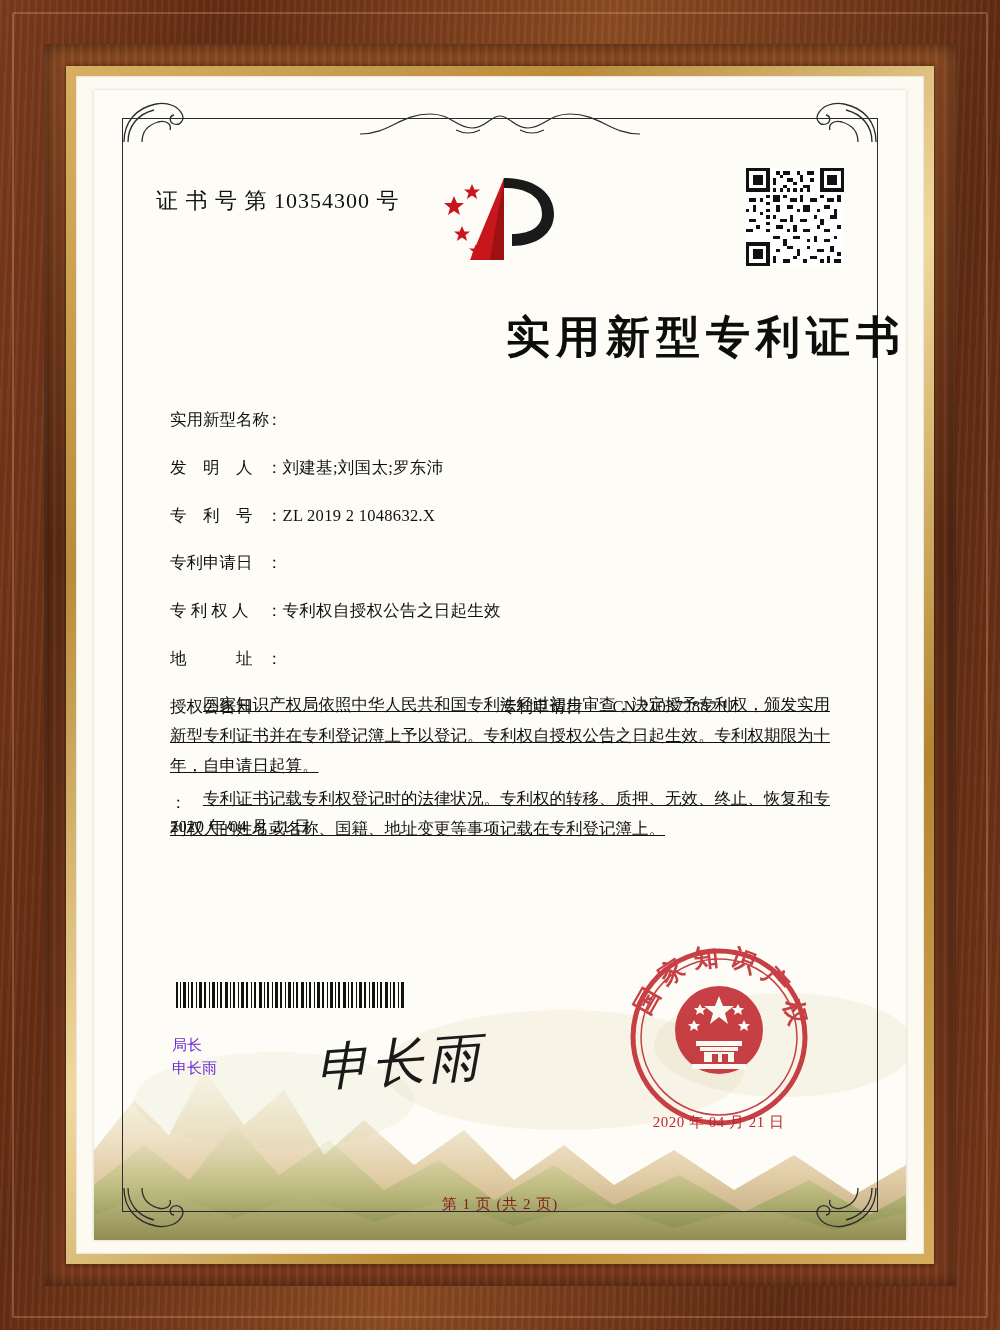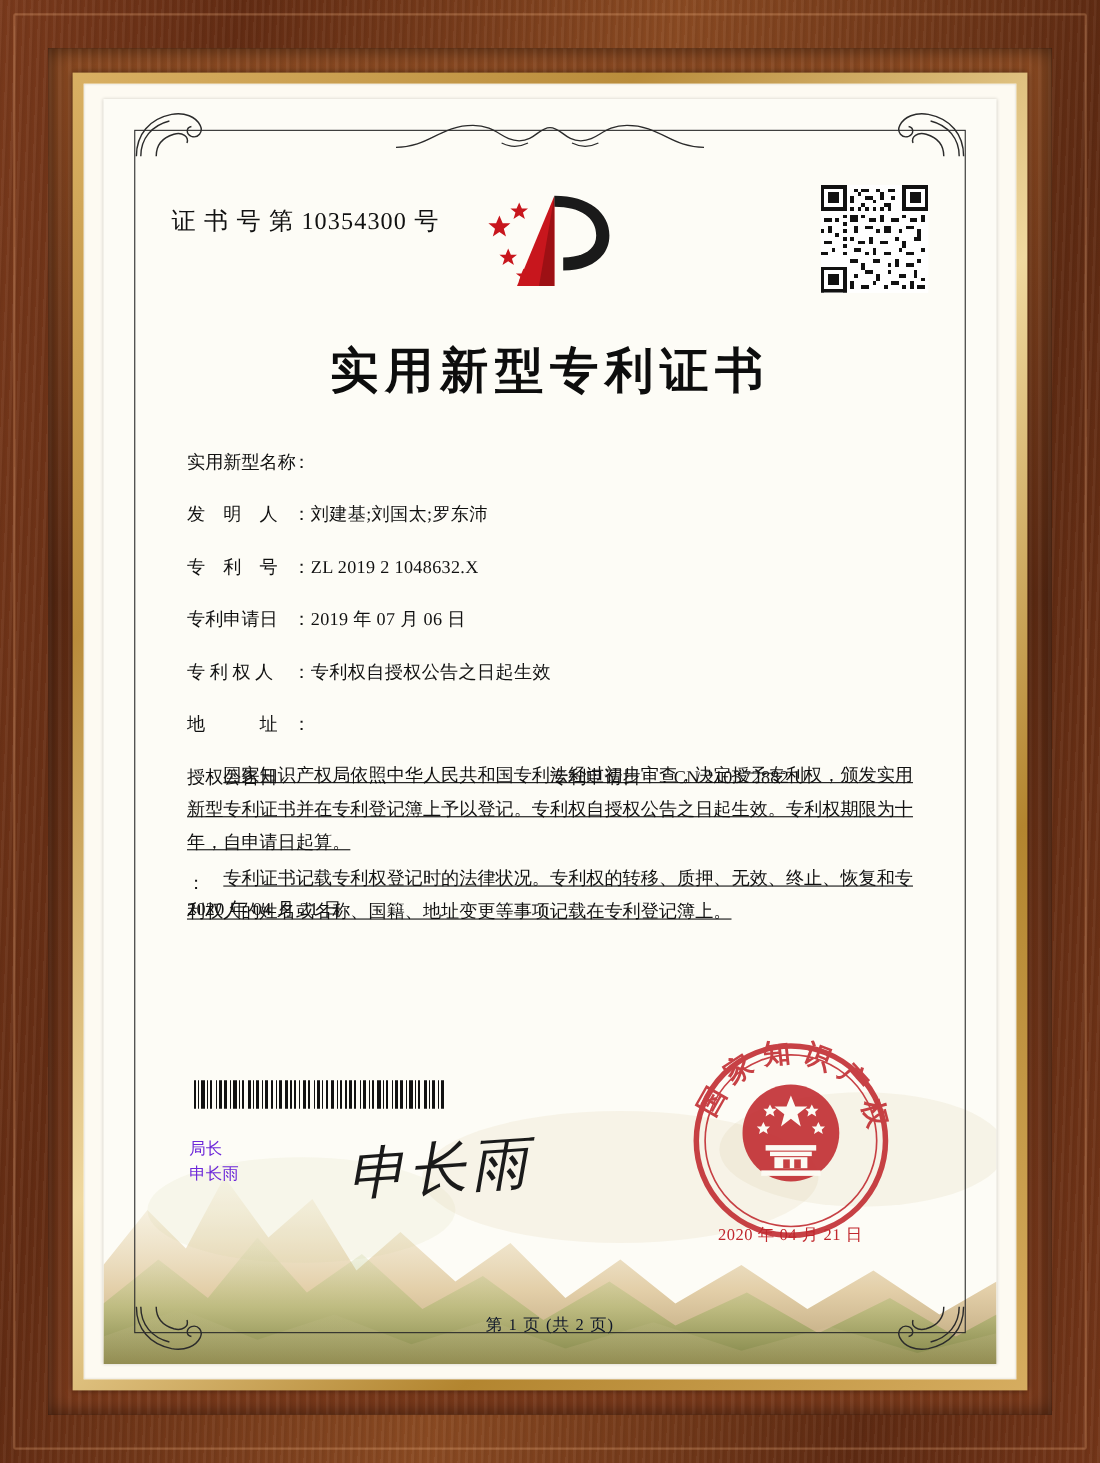--- a/index.html
+++ b/index.html
@@ -126,21 +126,21 @@
     right: 62px; top: 78px;
     width: 98px; height: 98px;
     background: #fff;
   }
 
   
   .title {
     position: absolute;
     left: 0; right: 0;
     top: 218px;
-    text-align: center;
+    text-align: right;
     font-size: 44px;
     font-weight: bold;
     letter-spacing: 6px;
     color: #0d0d0d;
     font-family: Liberation Sans, sans-serif;
   }
 
   
   .fields {
     position: absolute;
@@ -260,21 +260,21 @@
     letter-spacing: 0.5px;
   }
 
   
   .page-footer {
     position: absolute;
     left: 0; right: 0;
     bottom: 26px;
     text-align: center;
     font-size: 15px;
-    color: #0f172a;
+    color: #7f1d1d;
     letter-spacing: 1px;
   }
 </style>
 </head>
 <body>
 
 <div class="frame-outer"></div>
 <div class="frame-bevel-hi"></div>
 <div class="frame-inner-wood"></div>
 <div class="frame-gold"></div>
@@ -496,21 +496,20 @@
 
     <div class="field-row">
       <span class="field-label">专　利　号</span>
       <span class="field-colon">：</span>
       <span class="field-value">ZL 2019 2 1048632.X</span>
     </div>
 
     <div class="field-row">
       <span class="field-label">专利申请日</span>
       <span class="field-colon">：</span>
-      <span class="field-value">2019 年 07 月 06 日</span>
     </div>
 
     <div class="field-row">
       <span class="field-label">专 利 权 人</span>
       <span class="field-colon">：</span>
       <span class="field-value">专利权自授权公告之日起生效</span>
     </div>
 
     <div class="field-row">
       <span class="field-label">地　　　址</span>

